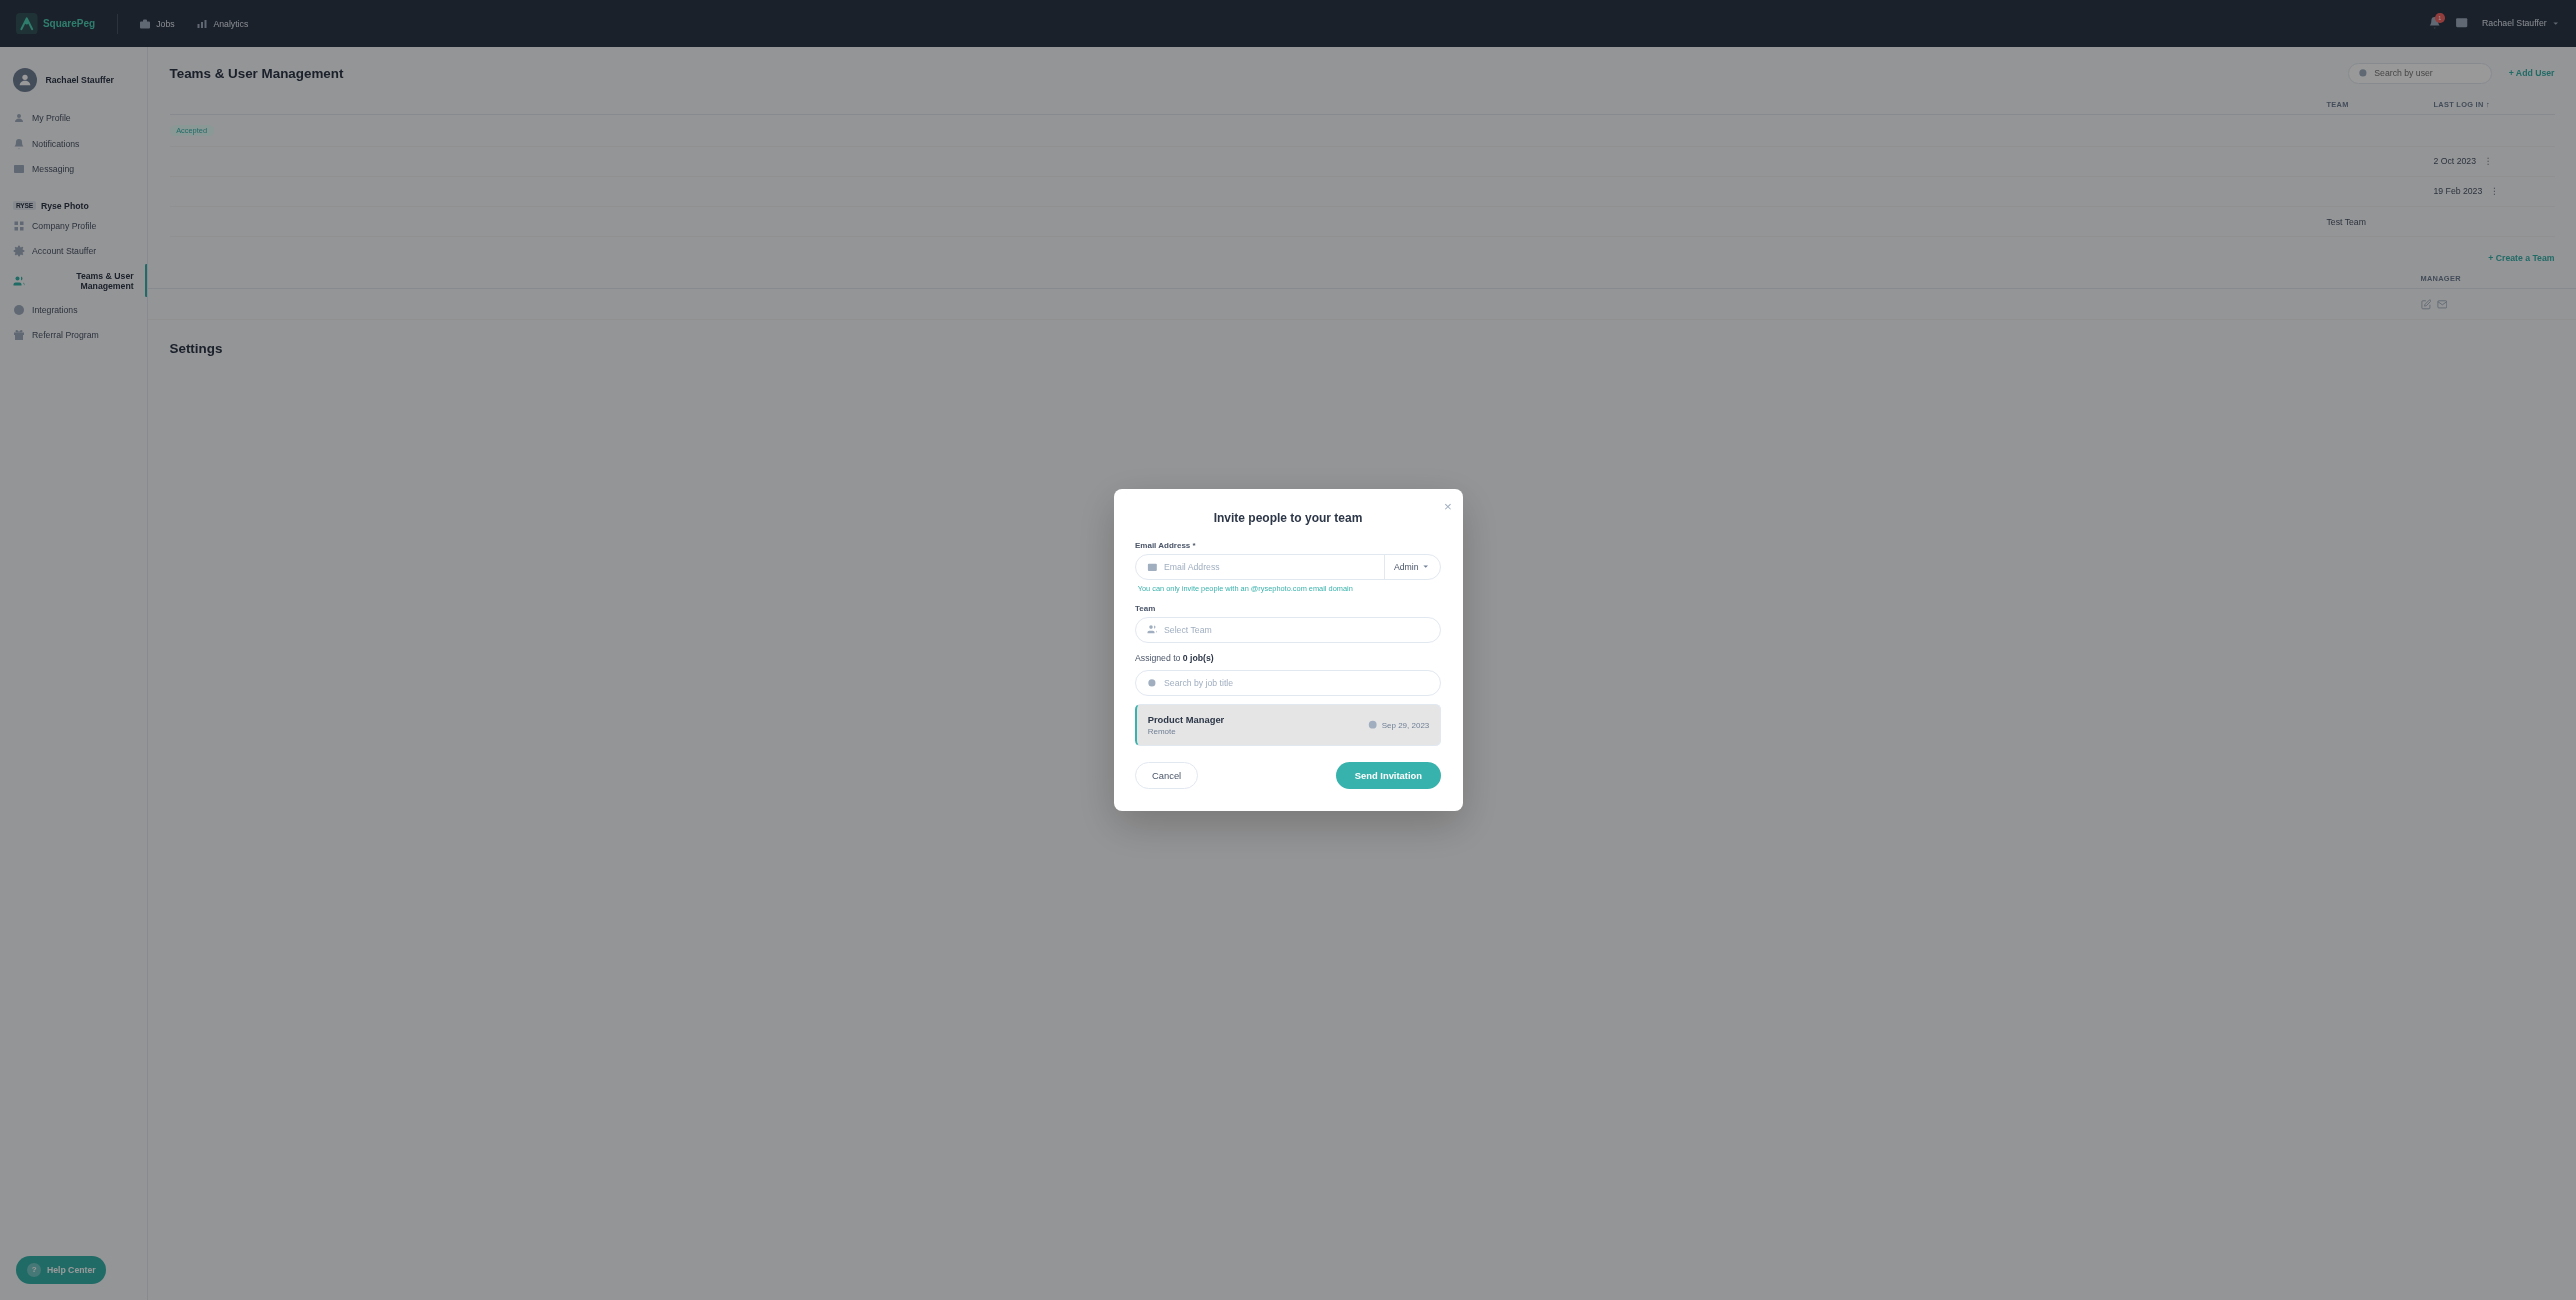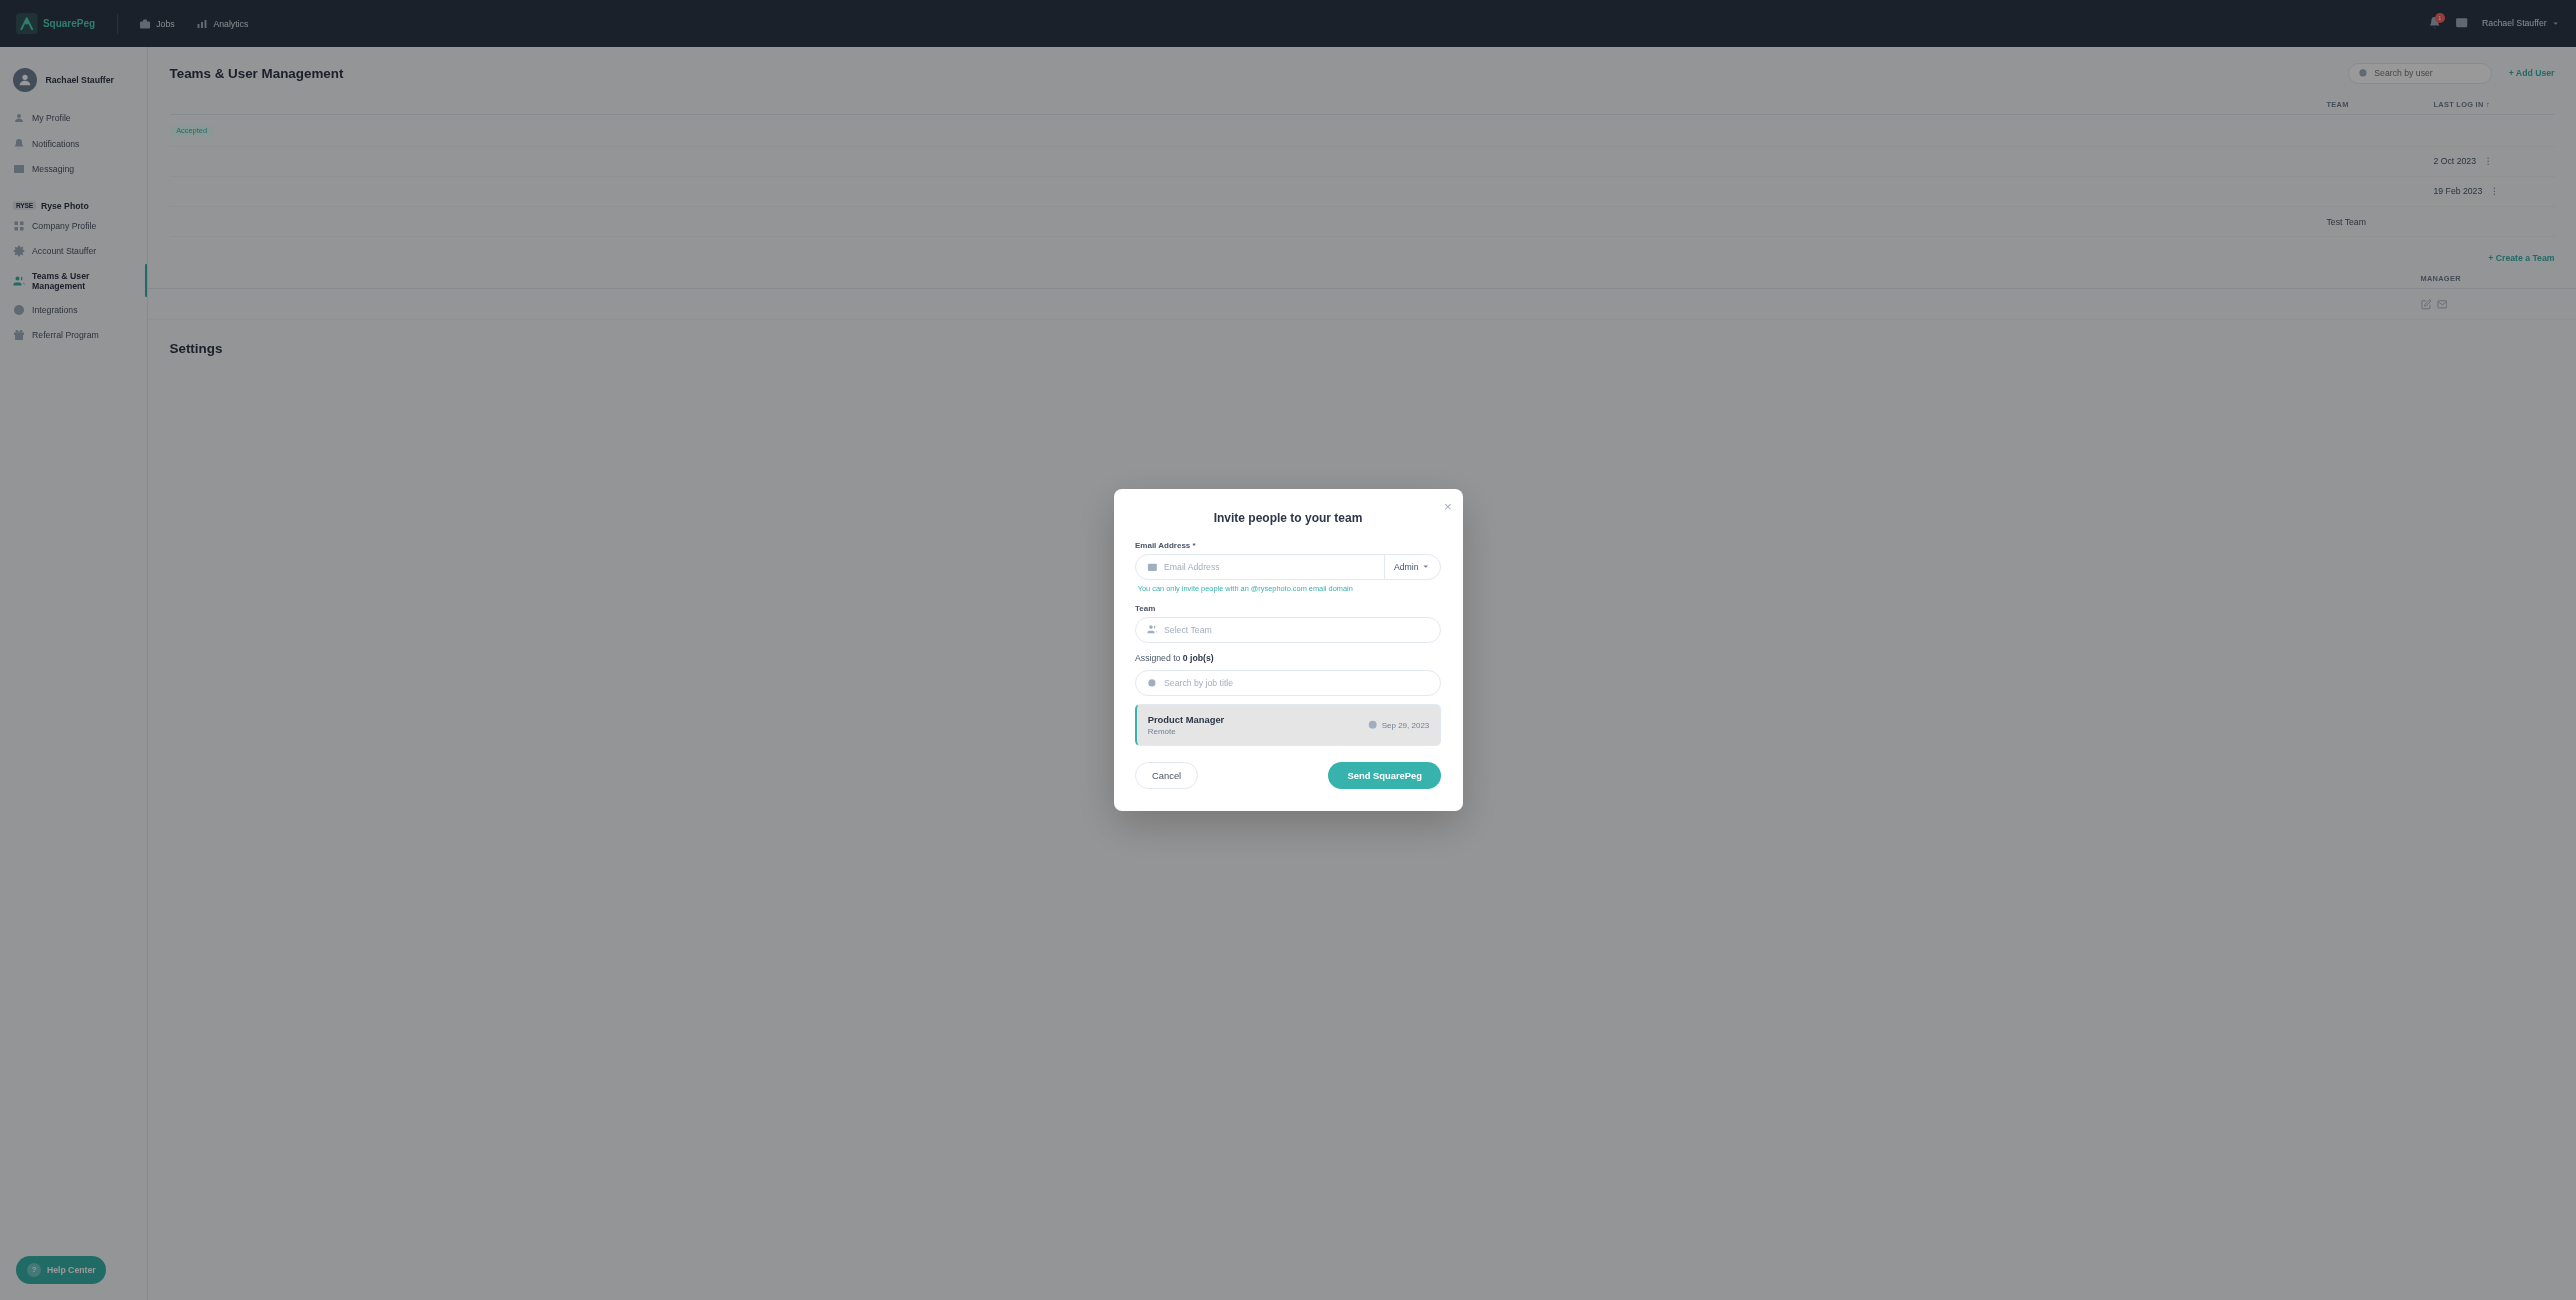--- a/index.html
+++ b/index.html
@@ -23,21 +23,21 @@
     
     .layout { display: flex; height: calc(100vh - 35px); }
 
     
     .sidebar { width: 148px; background: #f7f8fa; border-right: 0.7px solid #e2e8f0; padding: 13.4px 0; flex-shrink: 0; overflow-y: auto; }
     .sidebar-user { display: flex; align-items: center; gap: 8px; padding: 8px 13.4px 13.4px; }
     .sidebar-avatar { width: 24px; height: 24px; border-radius: 50%; background: #718096; overflow: hidden; display: flex; align-items: center; justify-content: center; }
     .sidebar-avatar svg { width: 16px; height: 16px; fill: #fff; }
     .sidebar-username { font-size: 8.7px; font-weight: 600; color: #2d3748; }
     .sidebar-section { padding: 0 0 10.7px; }
-    .sidebar-item { display: flex; align-items: center; gap: 6.7px; padding: 6.7px 13.4px; font-size: 8.7px; color: #4a5568; cursor: pointer; position: relative; }
+    .sidebar-item { display: flex; align-items: center; gap: 6.7px; padding: 6.7px 13.4px; font-size: 8.7px; color: #4a5568; cursor: pointer; position: relative; text-align: right; }
     .sidebar-item.active { color: #2d3748; font-weight: 600; }
     .sidebar-item.active::after { content: ''; position: absolute; right: 0; top: 0; bottom: 0; width: 2px; background: #38b2ac; border-radius: 1.3px 0 0 1.3px; }
     .sidebar-item svg { width: 12px; height: 12px; fill: #a0aec0; flex-shrink: 0; }
     .sidebar-item.active svg { fill: #38b2ac; }
     .sidebar-brand { padding: 8px 13.4px 2.7px; font-size: 7.4px; color: #718096; display: flex; align-items: center; gap: 5.4px; }
     .sidebar-brand-logo { font-size: 6.7px; font-weight: 800; color: #2d3748; background: #e2e8f0; padding: 1.3px 2.7px; border-radius: 2px; letter-spacing: -0.3px; }
     .sidebar-brand-name { font-size: 8.7px; font-weight: 600; color: #2d3748; }
 
     
     .main { flex: 1; background: #f7f8fa; overflow-y: auto; padding: 0; position: relative; }
@@ -390,21 +390,21 @@
         <svg viewBox="0 0 24 24">
             <circle cx="12" cy="12" r="10"></circle>
             <polyline points="12,6 12,12 16,14"></polyline>
           </svg>
         <span>Sep 29, 2023</span>
       </div>
     </div>
 
     <div class="modal-footer">
       <button class="cancel-btn">Cancel</button>
-      <button class="send-btn">Send SquarePeg</button>
+      <button class="send-btn">Send Invitation</button>
     </div>
   </div>
 </div>
 
 <div class="help-center">
   <div class="help-icon">
     <span>?</span>
   </div>
   <span>Help Center</span>
 </div>

